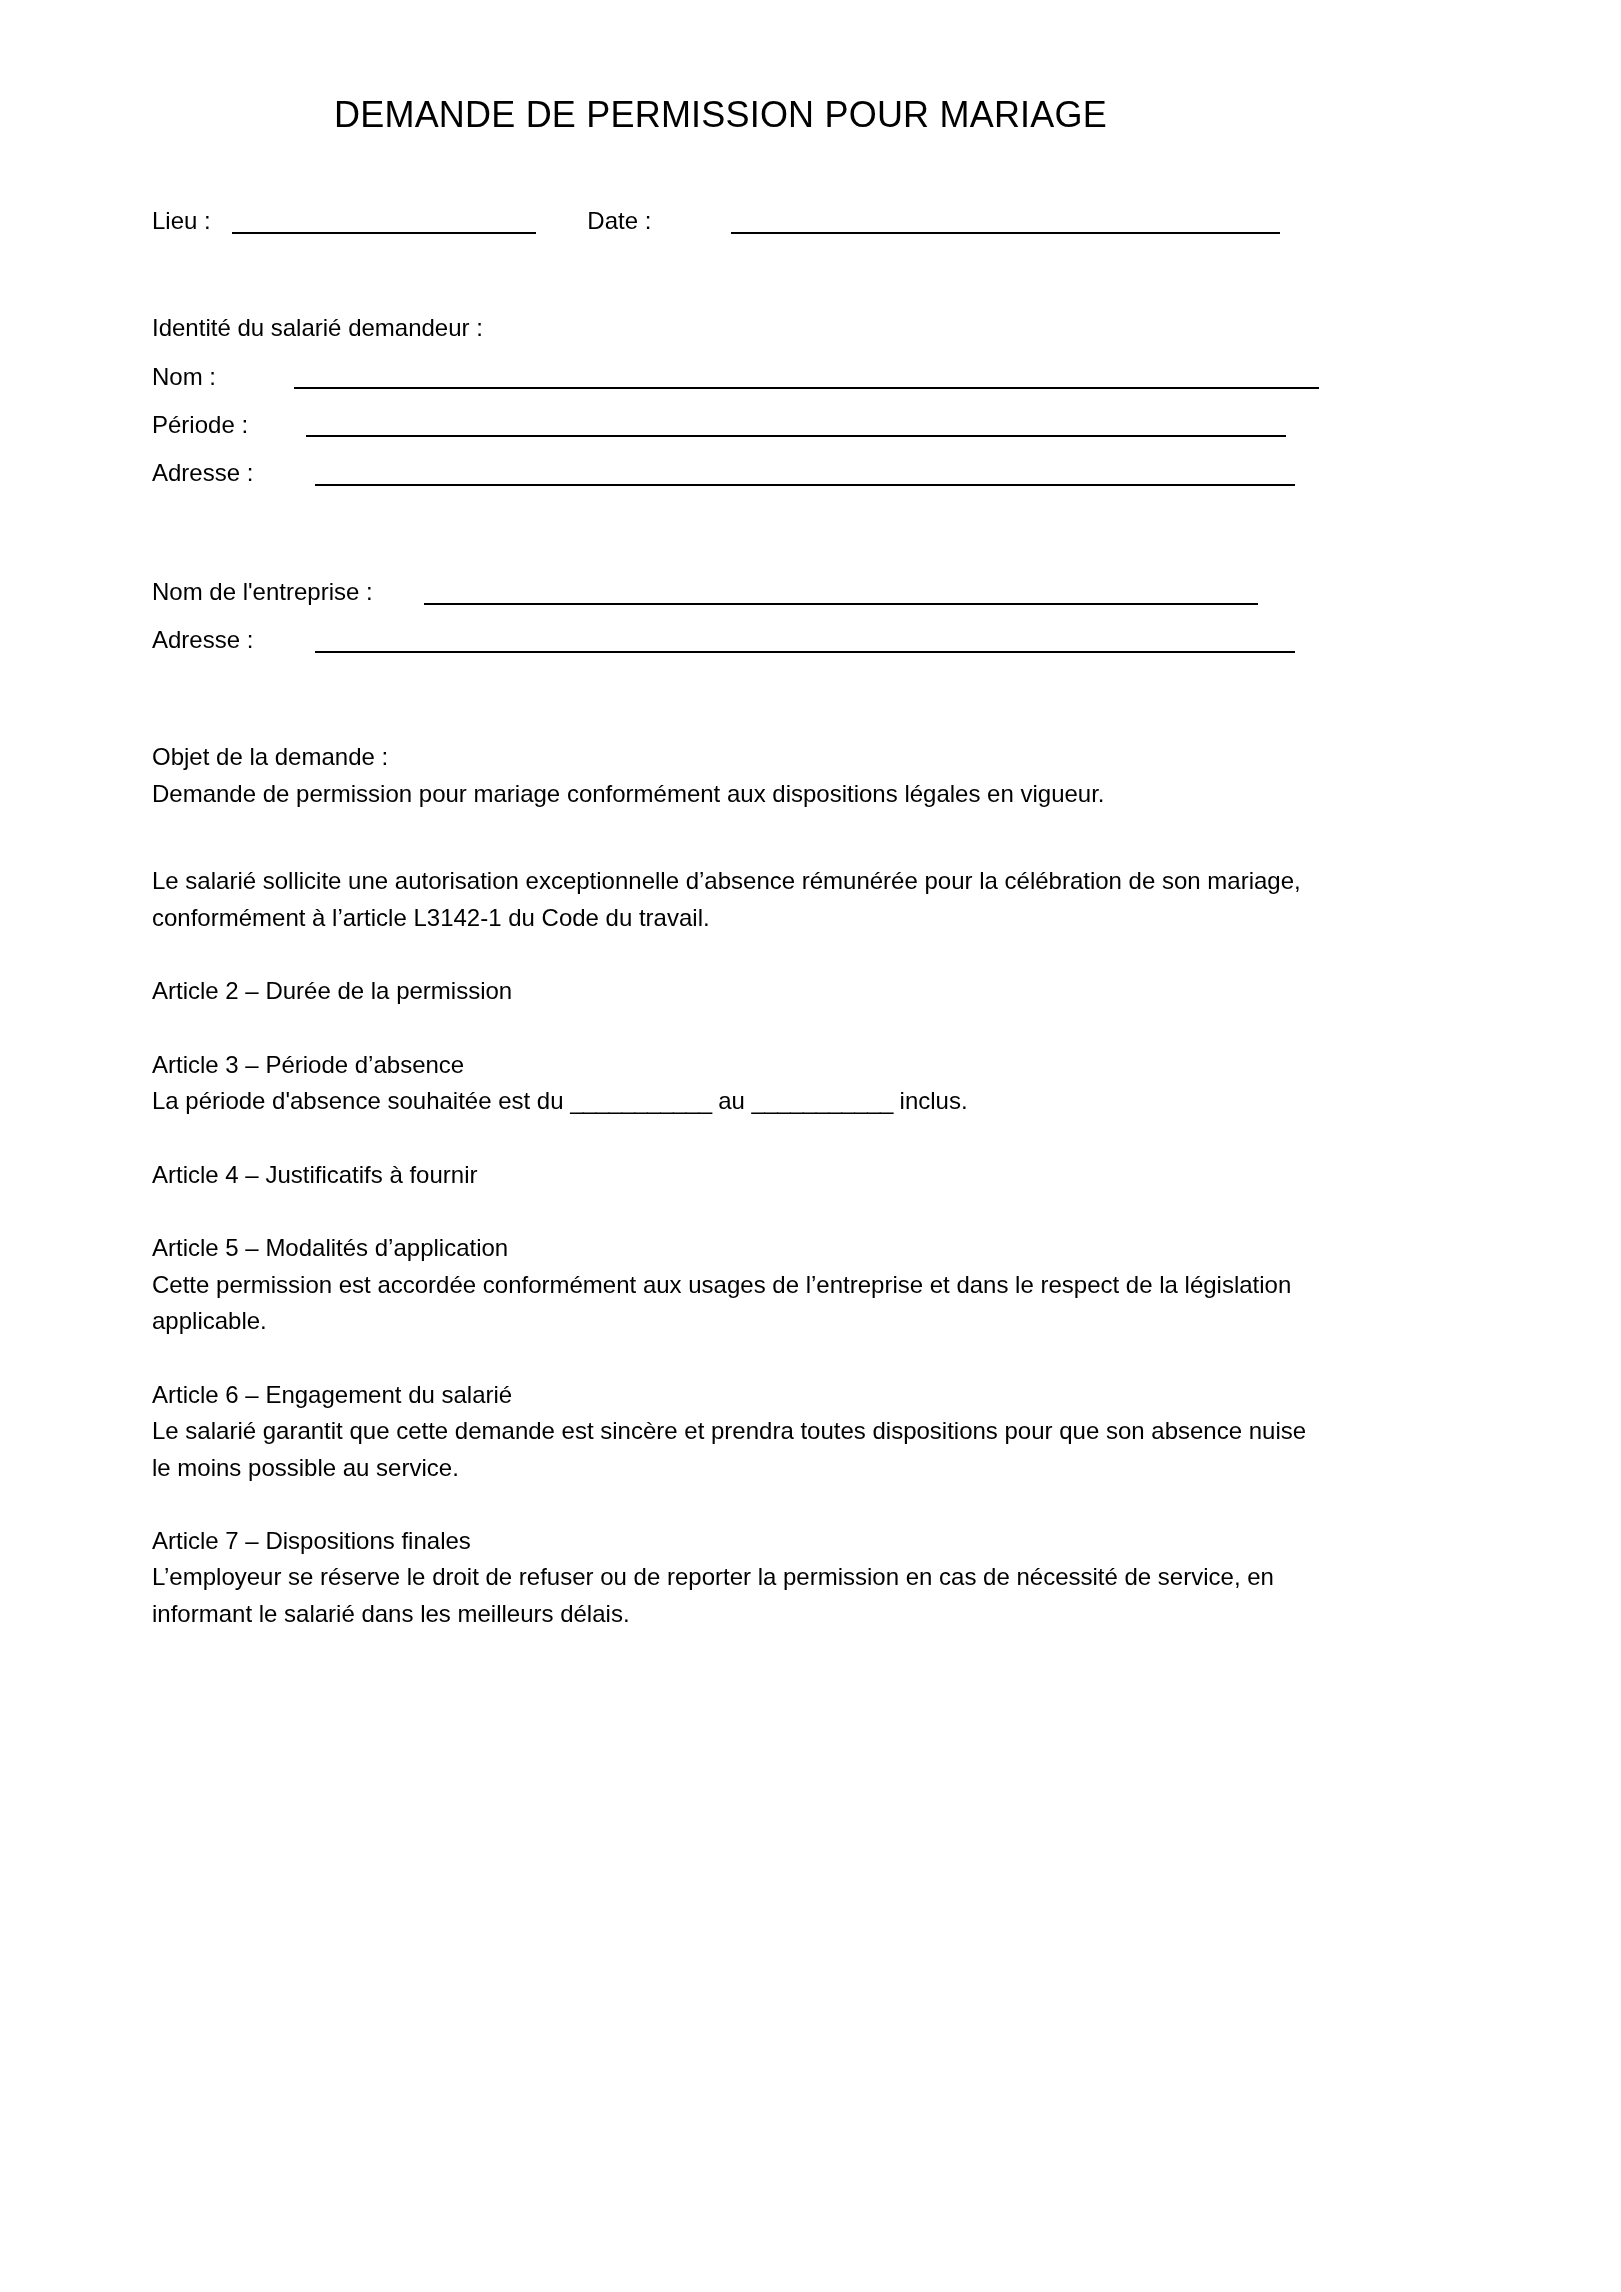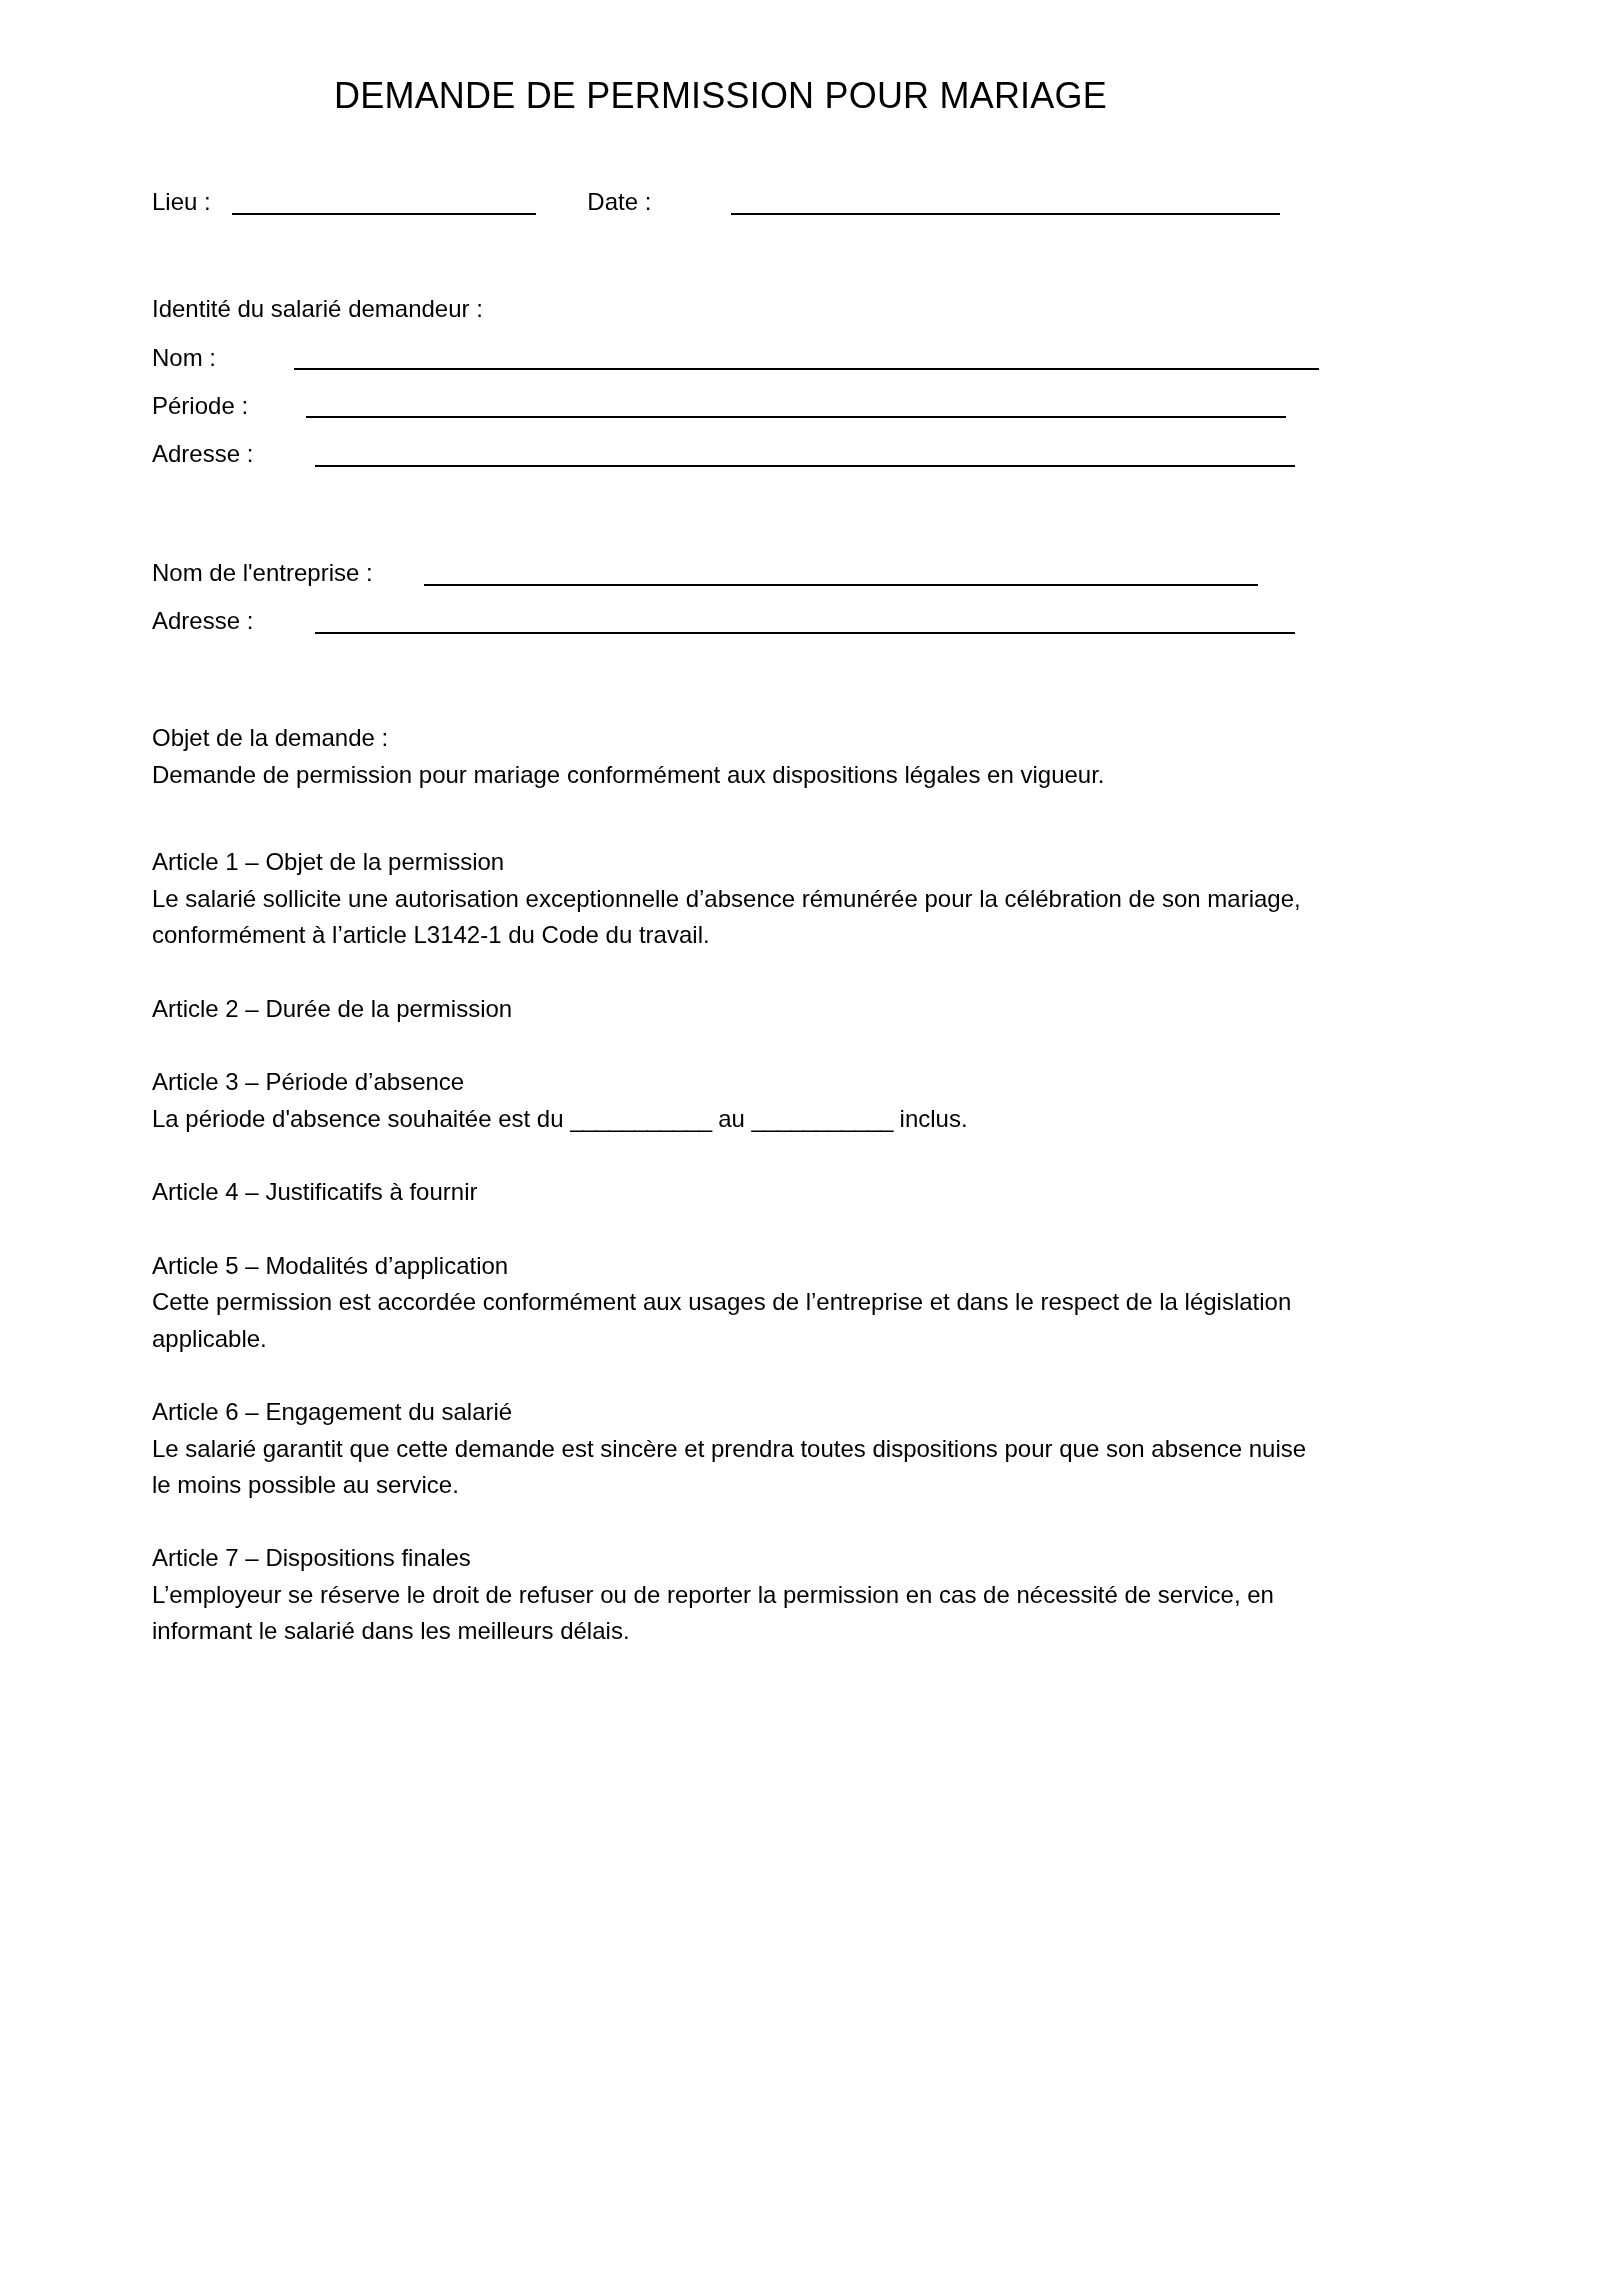--- a/index.html
+++ b/index.html
@@ -27,21 +27,21 @@
     width: 1323px;
   }
 
   
   .doc-title {
     text-align: center;
     font-size: 36px;
     font-weight: 400;
     letter-spacing: 0.2px;
     margin: 0;
-    padding-top: 75px;
+    padding-top: 94px;
     width: 1323px;
     box-sizing: border-box;
     padding-right: 186px;
   }
 
   
   .body-text {
     font-size: 24px;
     line-height: 1.52;
     margin: 0;
@@ -164,21 +164,20 @@
 
     <div class="gap-xl"></div>
     <div class="gap-s"></div>
 
     <p class="section-label">Objet de la demande :</p>
 
     <p class="body-text">Demande de permission pour mariage conformément aux dispositions légales en vigueur.</p>
 
     <div class="gap-l"></div>
 
-    <p class="article-heading">Article 1 – Objet de la permission</p>
     <p class="body-text">Le salarié sollicite une autorisation exceptionnelle d’absence rémunérée pour la célébration de son mariage, conformément à l’article L3142-1 du Code du travail.</p>
 
     <div class="gap-m"></div>
 
     <p class="article-heading">Article 2 – Durée de la permission</p>
 
     <div class="gap-m"></div>
 
     <p class="article-heading">Article 3 – Période d’absence</p>
     <p class="body-text"><span>La période d'absence souhaitée est du </span><span class="blank">___________</span><span> au </span><span class="blank">___________</span><span> inclus.</span></p>

